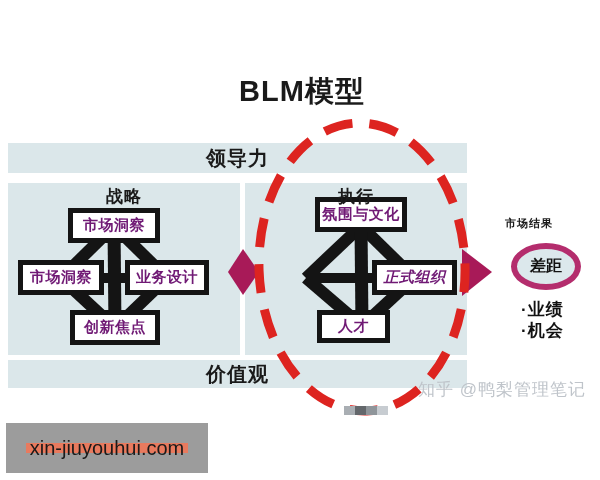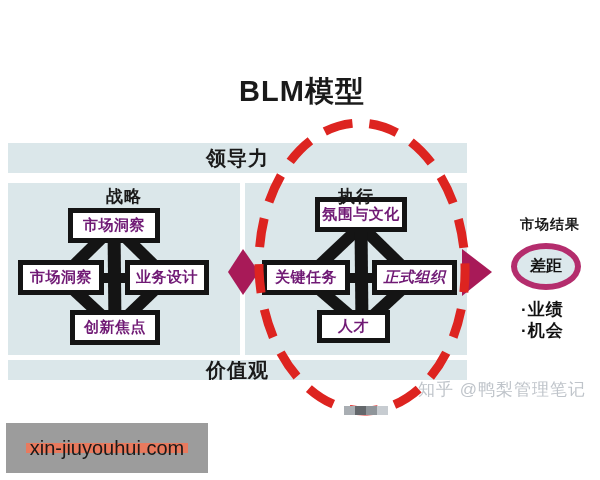--- a/index.html
+++ b/index.html
@@ -17,21 +17,21 @@
     letter-spacing: 1px;
     padding-left: 28px;
   }
   .band {
     position: absolute; left: 8px; width: 459px; height: 30px;
     background: var(--panel, #dbe7ea);
     display: flex; align-items: center; justify-content: center;
   }
   .band span { font-size: 20px; font-weight: bold; color: #1a1a1a; letter-spacing: 1px; }
   .band-top { top: 143px; justify-content: center; }
-  .band-bottom { top: 360px; height: 20px; }
+  .band-bottom { top: 360px; height: 28px; }
   .panel {
     position: absolute; top: 183px; height: 172px;
     background: var(--panel, #dbe7ea);
   }
   .panel-left  { left: 8px;  width: 232px; }
   .panel-right { left: 245px; width: 222px; }
   .panel-label {
     position: absolute; top: 2px; left: 0; width: 100%;
     text-align: center; font-size: 17px; font-weight: bold; color: #1a1a1a;
     letter-spacing: 1px; z-index: 3;
@@ -53,21 +53,21 @@
   .panel-right .node-top    { left: 70px;  top: 14px;  width: 92px; }
   .panel-right .node-left   { left: 17px;  top: 77px;  width: 88px; }
   .panel-right .node-right  { left: 127px; top: 77px;  width: 85px; font-style: italic; }
   .panel-right .node-bottom { left: 72px;  top: 127px; width: 73px; height: 33px; }
   .overlay {
     position: absolute; left: 0; top: 0; width: 600px; height: 480px;
     z-index: 5; pointer-events: none;
   }
   .results-title {
     position: absolute; left: 505px; top: 216px; width: 90px;
-    text-align: center; font-size: 14px; font-weight: bold; color: #1a1a1a;
+    text-align: left; font-size: 11px; font-weight: bold; color: #1a1a1a;
     letter-spacing: 1px; z-index: 4;
   }
   .gap-ellipse {
     position: absolute; left: 511px; top: 243px; width: 70px; height: 47px;
     border: 6px solid var(--gap-ring, #b42d6d); border-radius: 50%;
     background: #dce8ec; display: flex; align-items: center; justify-content: center;
     z-index: 4;
   }
   .gap-ellipse span { font-size: 16px; font-weight: bold; color: #111; }
   .bullets {
@@ -128,21 +128,20 @@
     <div class="panel-label">执行</div>
     <svg class="connectors" width="222" height="172" viewBox="0 0 222 172">
       <line x1="116" y1="43" x2="61" y2="95" stroke="#141414" stroke-width="12"></line>
       <line x1="116" y1="43" x2="169" y2="95" stroke="#141414" stroke-width="12"></line>
       <line x1="61" y1="95" x2="117" y2="143" stroke="#141414" stroke-width="12"></line>
       <line x1="169" y1="95" x2="117" y2="143" stroke="#141414" stroke-width="12"></line>
       <line x1="116" y1="43" x2="117" y2="143" stroke="#141414" stroke-width="13"></line>
       <line x1="61" y1="95" x2="169" y2="95" stroke="#141414" stroke-width="10"></line>
     </svg>
     <div class="node node-top">氛围与文化</div>
-    <div class="node node-left">关键任务</div>
     <div class="node node-right">正式组织</div>
     <div class="node node-bottom">人才</div>
   </div>
 
   <div class="band band-bottom">
     <span>价值观</span>
   </div>
 
   <svg class="overlay" width="600" height="480" viewBox="0 0 600 480">
     <polygon points="243,249 259,272 243,295 228,272" style="fill:var(--magenta, #a81a58)"></polygon>

